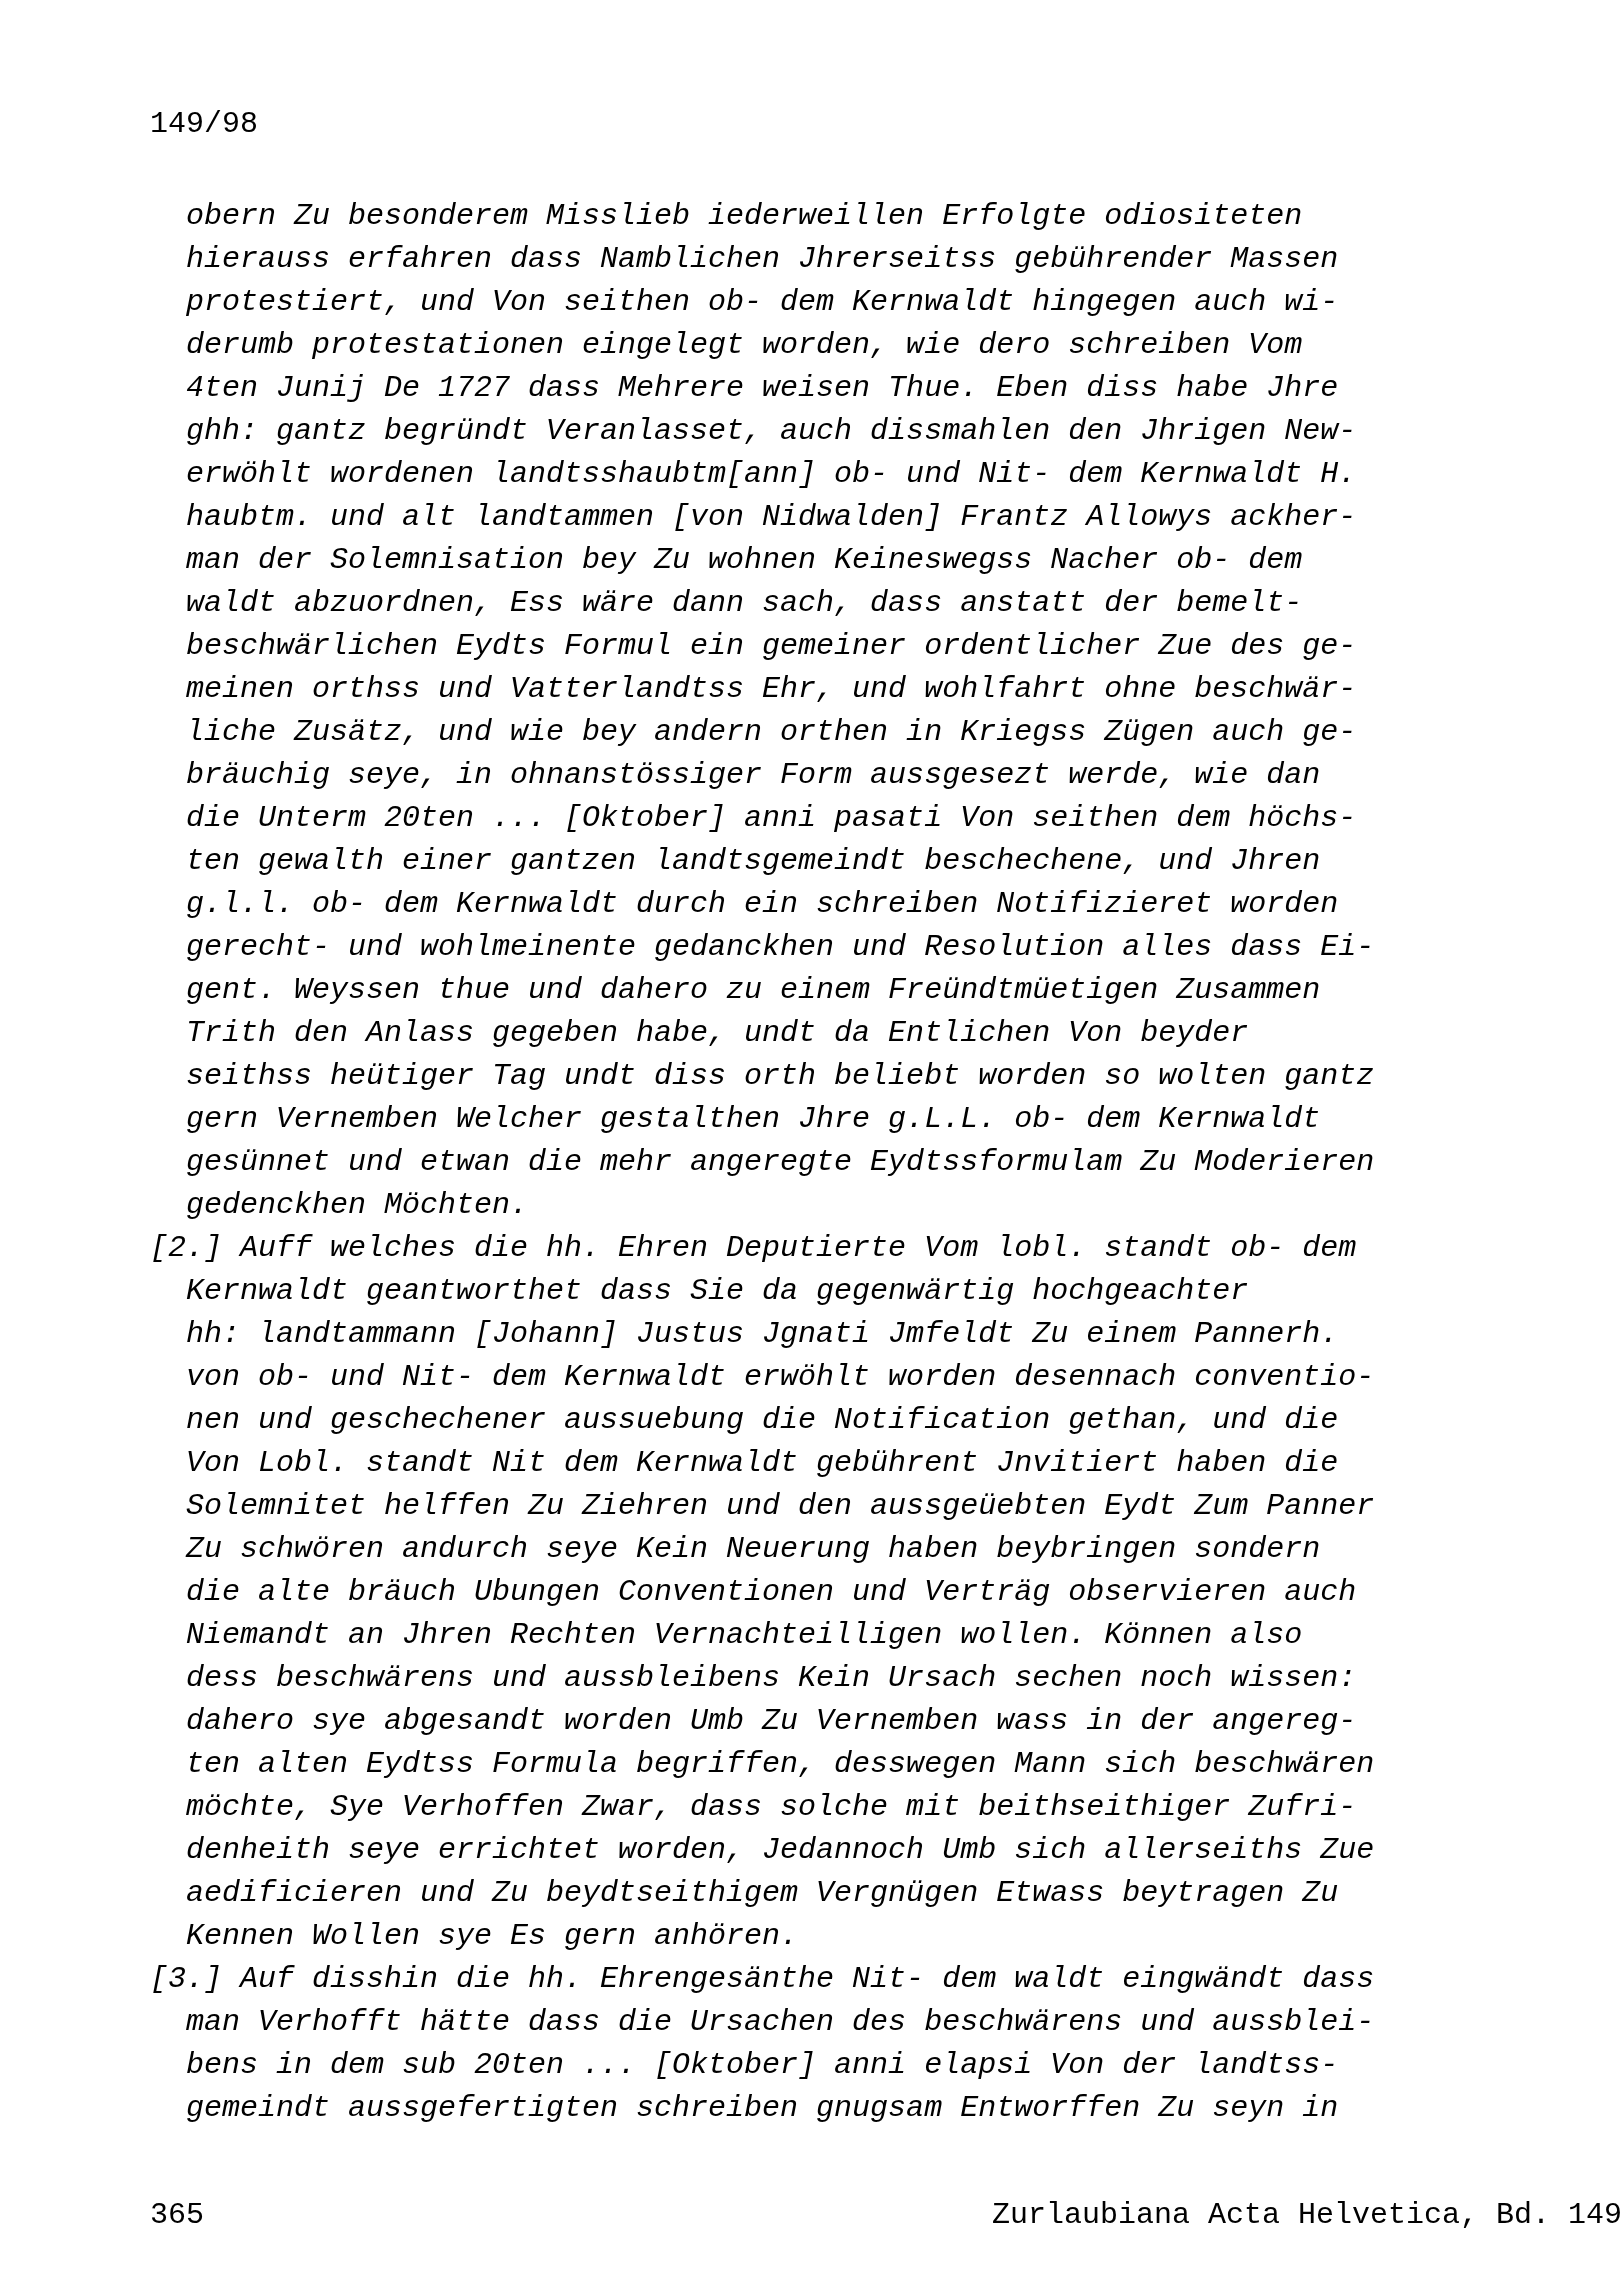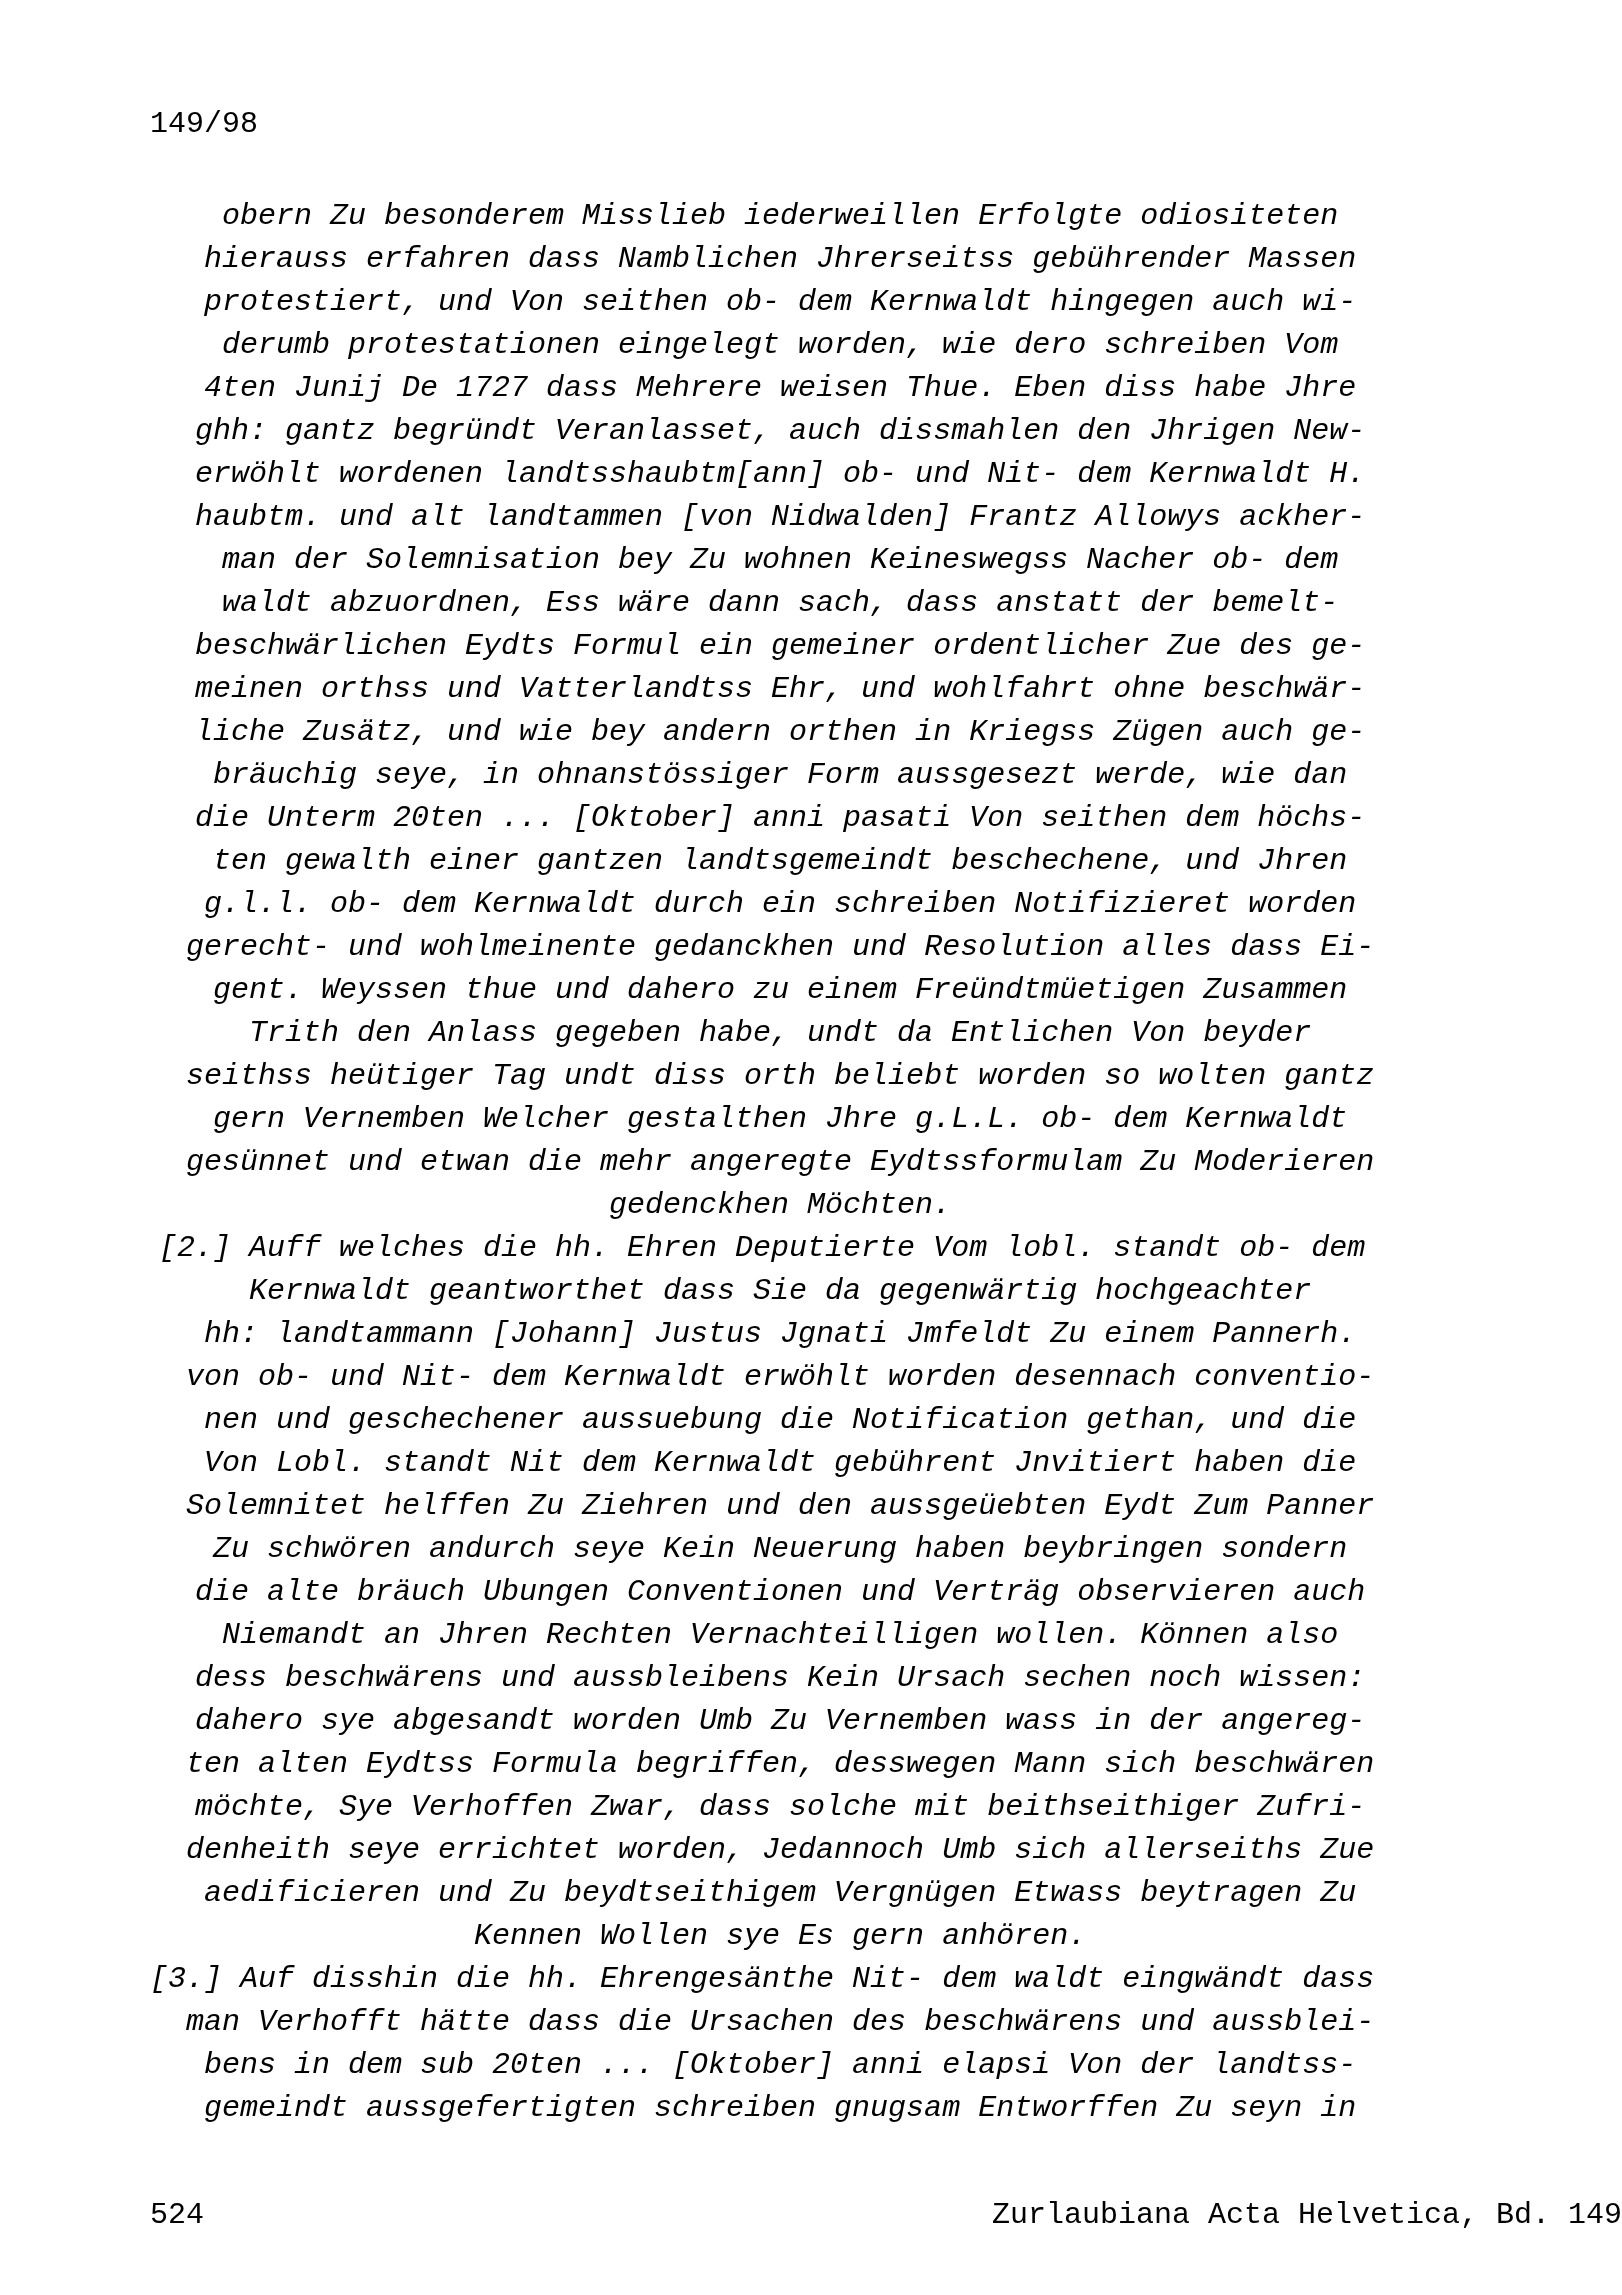--- a/index.html
+++ b/index.html
@@ -29,21 +29,20 @@
     position: absolute;
     left: 150px;
     top: 195px;
     font-size: 30px;
     line-height: 43px;
     font-style: italic;
     white-space: pre;
   }
   .body-line {
     white-space: pre;
-    text-align: center;
   }
   .page-footer {
     position: absolute;
     left: 0;
     top: 2198px;
     width: 1622px;
     font-size: 30px;
     line-height: 34px;
     font-style: normal;
   }
@@ -65,18 +64,18 @@
 </head>
 <body>
 
 <div class="page">
 
   <div class="page-header">149/98</div>
 
   <div class="body-text"><div class="body-line">  obern Zu besonderem Misslieb iederweillen Erfolgte odiositeten</div><div class="body-line">  hierauss erfahren dass Namblichen Jhrerseitss gebührender Massen</div><div class="body-line">  protestiert, und Von seithen ob- dem Kernwaldt hingegen auch wi-</div><div class="body-line">  derumb protestationen eingelegt worden, wie dero schreiben Vom</div><div class="body-line">  4ten Junij De 1727 dass Mehrere weisen Thue. Eben diss habe Jhre</div><div class="body-line">  ghh: gantz begründt Veranlasset, auch dissmahlen den Jhrigen New-</div><div class="body-line">  erwöhlt wordenen landtsshaubtm[ann] ob- und Nit- dem Kernwaldt H.</div><div class="body-line">  haubtm. und alt landtammen [von Nidwalden] Frantz Allowys ackher-</div><div class="body-line">  man der Solemnisation bey Zu wohnen Keineswegss Nacher ob- dem</div><div class="body-line">  waldt abzuordnen, Ess wäre dann sach, dass anstatt der bemelt-</div><div class="body-line">  beschwärlichen Eydts Formul ein gemeiner ordentlicher Zue des ge-</div><div class="body-line">  meinen orthss und Vatterlandtss Ehr, und wohlfahrt ohne beschwär-</div><div class="body-line">  liche Zusätz, und wie bey andern orthen in Kriegss Zügen auch ge-</div><div class="body-line">  bräuchig seye, in ohnanstössiger Form aussgesezt werde, wie dan</div><div class="body-line">  die Unterm 20ten ... [Oktober] anni pasati Von seithen dem höchs-</div><div class="body-line">  ten gewalth einer gantzen landtsgemeindt beschechene, und Jhren</div><div class="body-line">  g.l.l. ob- dem Kernwaldt durch ein schreiben Notifizieret worden</div><div class="body-line">  gerecht- und wohlmeinente gedanckhen und Resolution alles dass Ei-</div><div class="body-line">  gent. Weyssen thue und dahero zu einem Freündtmüetigen Zusammen</div><div class="body-line">  Trith den Anlass gegeben habe, undt da Entlichen Von beyder</div><div class="body-line">  seithss heütiger Tag undt diss orth beliebt worden so wolten gantz</div><div class="body-line">  gern Vernemben Welcher gestalthen Jhre g.L.L. ob- dem Kernwaldt</div><div class="body-line">  gesünnet und etwan die mehr angeregte Eydtssformulam Zu Moderieren</div><div class="body-line">  gedenckhen Möchten.</div><div class="body-line">[2.] Auff welches die hh. Ehren Deputierte Vom lobl. standt ob- dem</div><div class="body-line">  Kernwaldt geantworthet dass Sie da gegenwärtig hochgeachter</div><div class="body-line">  hh: landtammann [Johann] Justus Jgnati Jmfeldt Zu einem Pannerh.</div><div class="body-line">  von ob- und Nit- dem Kernwaldt erwöhlt worden desennach conventio-</div><div class="body-line">  nen und geschechener aussuebung die Notification gethan, und die</div><div class="body-line">  Von Lobl. standt Nit dem Kernwaldt gebührent Jnvitiert haben die</div><div class="body-line">  Solemnitet helffen Zu Ziehren und den aussgeüebten Eydt Zum Panner</div><div class="body-line">  Zu schwören andurch seye Kein Neuerung haben beybringen sondern</div><div class="body-line">  die alte bräuch Ubungen Conventionen und Verträg observieren auch</div><div class="body-line">  Niemandt an Jhren Rechten Vernachteilligen wollen. Können also</div><div class="body-line">  dess beschwärens und aussbleibens Kein Ursach sechen noch wissen:</div><div class="body-line">  dahero sye abgesandt worden Umb Zu Vernemben wass in der angereg-</div><div class="body-line">  ten alten Eydtss Formula begriffen, desswegen Mann sich beschwären</div><div class="body-line">  möchte, Sye Verhoffen Zwar, dass solche mit beithseithiger Zufri-</div><div class="body-line">  denheith seye errichtet worden, Jedannoch Umb sich allerseiths Zue</div><div class="body-line">  aedificieren und Zu beydtseithigem Vergnügen Etwass beytragen Zu</div><div class="body-line">  Kennen Wollen sye Es gern anhören.</div><div class="body-line">[3.] Auf disshin die hh. Ehrengesänthe Nit- dem waldt eingwändt dass</div><div class="body-line">  man Verhofft hätte dass die Ursachen des beschwärens und aussblei-</div><div class="body-line">  bens in dem sub 20ten ... [Oktober] anni elapsi Von der landtss-</div><div class="body-line">  gemeindt aussgefertigten schreiben gnugsam Entworffen Zu seyn in</div></div>
 
   <div class="page-footer">
-    <span class="footer-pagenum">524</span>
+    <span class="footer-pagenum">365</span>
     <span class="footer-series">Zurlaubiana Acta Helvetica, Bd. 149</span>
   </div>
 
 </div>
 
 
 </body></html>

